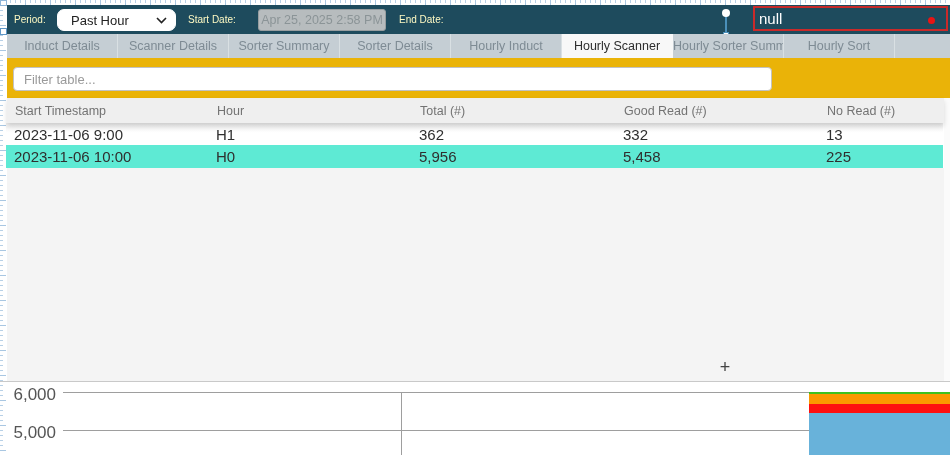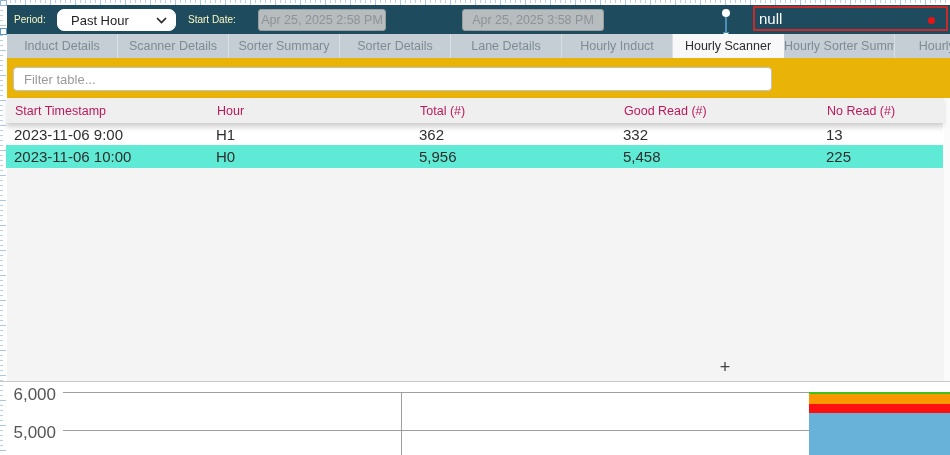--- a/index.html
+++ b/index.html
@@ -72,21 +72,21 @@
     font-family: "Liberation Sans", sans-serif; outline: none;
   }
   .filter-input::placeholder { color: #9a9a9a; }
 
   
   .tbl-grid { display: flex; padding-left: 8px; }
   .tbl-grid .c0 { width: 202px; } .tbl-grid .c1 { width: 203px; } .tbl-grid .c2 { width: 204px; }
   .tbl-grid .c3 { width: 203px; } .tbl-grid .c4 { flex: 1; }
   .tbl-header {
     position: absolute; left: 7px; top: 98px; width: 937px; height: 25px; background: #efefef;
-    font-size: 12.5px; color: #be185d; align-items: center; box-shadow: 0 3px 5px rgba(0,0,0,0.14);
+    font-size: 12.5px; color: #737373; align-items: center; box-shadow: 0 3px 5px rgba(0,0,0,0.14);
     z-index: 2;
   }
   .tbl-row { position: absolute; left: 6px; width: 937px; font-size: 15px; color: #2f2f2f; align-items: center; }
   .row-0 { top: 123px; height: 22px; background: linear-gradient(#ededed, #ffffff 45%); }
   .row-1 { top: 145px; height: 23px; background: #5eead4; }
   .tbl-empty { position: absolute; left: 7px; top: 168px; width: 937px; height: 213px; background: #f4f4f4; }
   .scroll-gutter { position: absolute; left: 944px; top: 98px; width: 6px; height: 283px; background: #fbfbfb; }
   .add-btn {
     position: absolute; left: 712px; top: 355px; width: 26px; height: 24px; text-align: center;
     font-size: 18px; line-height: 24px; color: #444; cursor: pointer; background: transparent; border: none;
@@ -116,40 +116,39 @@
 <div class="toolbar">
   <span class="tb-label" style="left:7px">Period:</span>
   <div class="period-select">
     <span class="sel-text">Past Hour</span>
     <svg width="11" height="7" viewBox="0 0 11 7">
         <polyline points="1,1 5.5,5.5 10,1" fill="none" stroke="#222" stroke-width="1.6"></polyline>
       </svg>
   </div>
   <span class="tb-label" style="left:181px">Start Date:</span>
   <div class="date-input date-1">Apr 25, 2025 2:58 PM</div>
-  <div class="date-input date-2">Apr 25, 2025 3:58 PM</div>
+  <span class="tb-label" style="left:392px">End Date:</span>
 
   <div class="sel-handle">
     <div class="line"></div>
     <div class="knob"></div>
     <div class="foot"></div>
   </div>
 
   <div class="null-box">
     <span>null</span>
     <span class="red-dot"></span>
   </div>
 </div>
 
 <div class="tab-bar" id="tab-bar">
     <div class="tab">Induct Details</div>
     <div class="tab">Scanner Details</div>
     <div class="tab">Sorter Summary</div>
     <div class="tab">Sorter Details</div>
-    <div class="tab">Lane Details</div>
     <div class="tab">Hourly Induct</div>
     <div class="tab active">Hourly Scanner</div>
     <div class="tab">Hourly Sorter Summar</div>
     <div class="tab">Hourly Sort</div>
   </div>
 
 <div class="filter-band">
   <input class="filter-input" type="text" placeholder="Filter table..." style="">
 </div>
 

